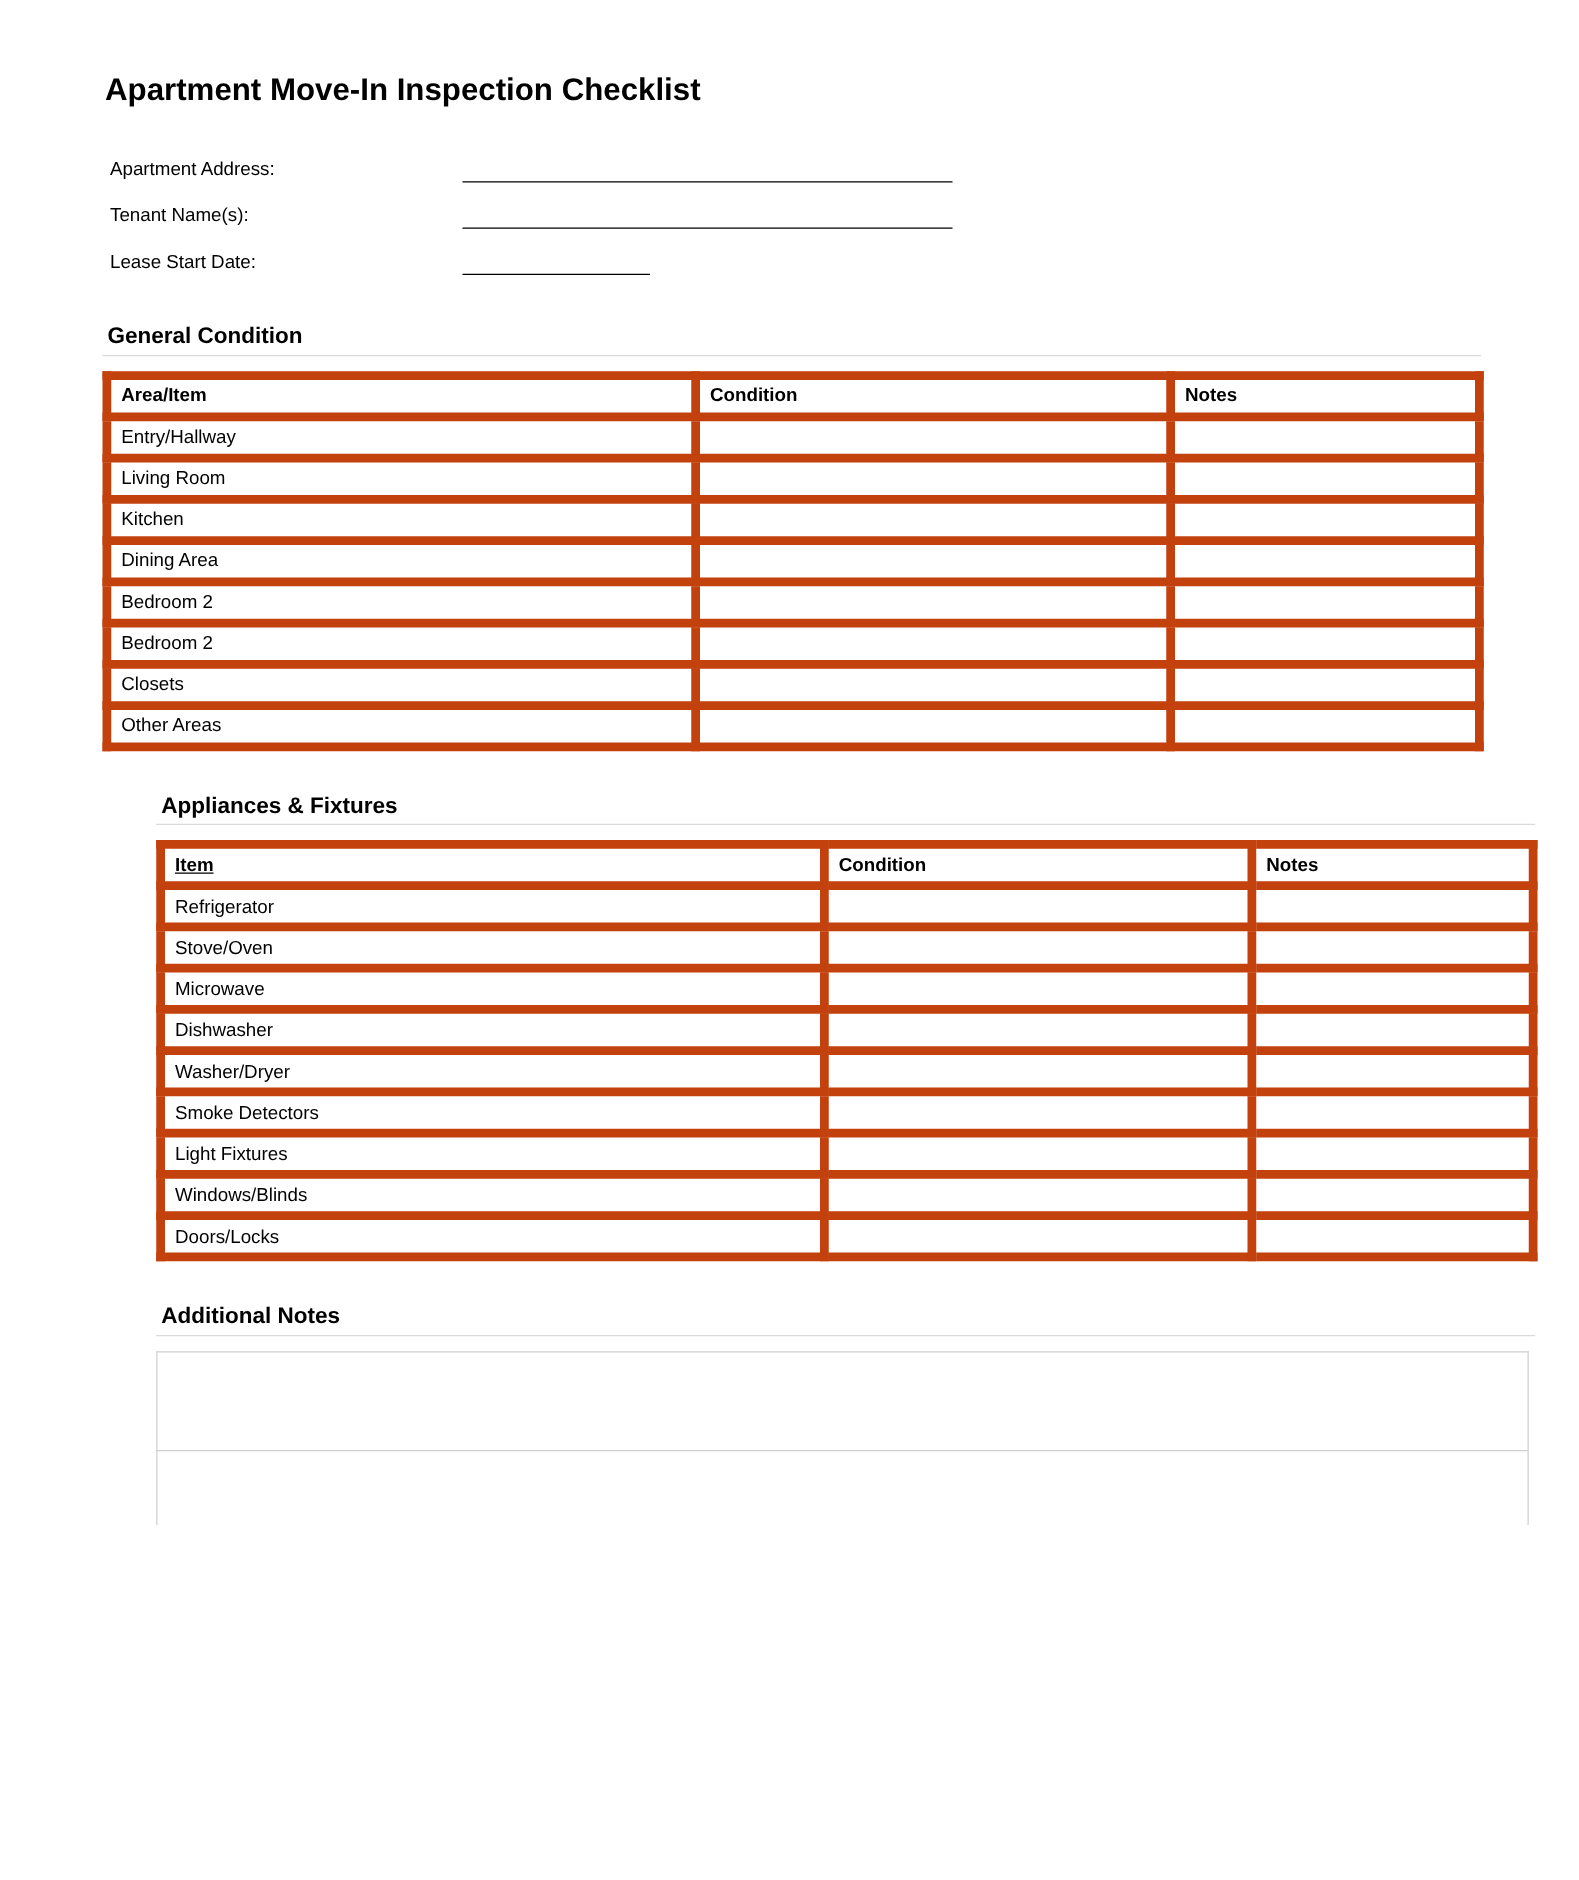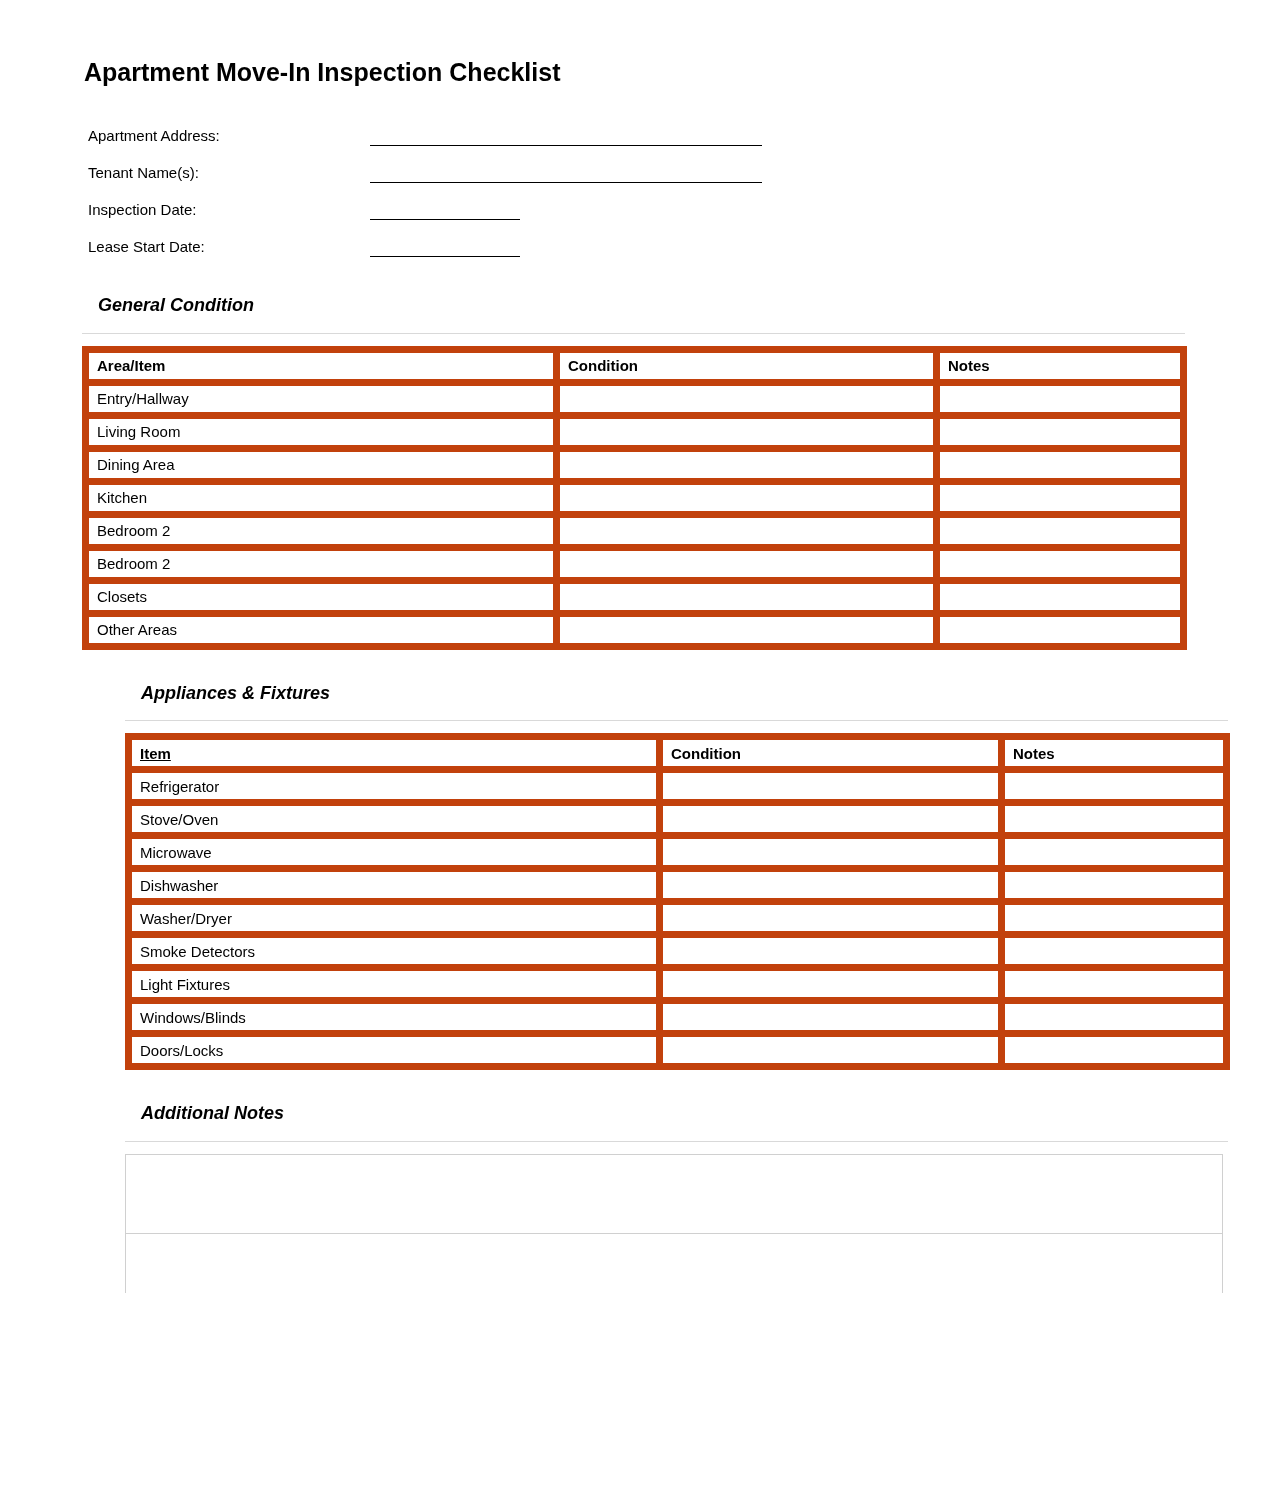--- a/index.html
+++ b/index.html
@@ -45,25 +45,24 @@
     height: 20px;
     border-bottom: 1.5px solid #000000;
   }
   .field-line.line-long  { width: 392px; }
   .field-line.line-short { width: 150px; }
 
   
   .doc-section { margin-top: 30px; }
   .doc-section + .doc-section { margin-top: 33px; padding-left: 43px; }
   h2.section-heading {
-    margin: 16px;
+    margin: 4px;
     font-size: 18px;
     line-height: 1.2;
     font-weight: bold;
-    font-style: italic;
   }
   .section-rule {
     height: 0;
     border-top: 1px solid #d9d9d9;
     width: 1103px;
     margin: 3px 0 12px 0;
   }
 
   
   table.data-table {
@@ -112,24 +111,20 @@
   <div class="header-fields">
       <div class="field-row">
         <span class="field-label">Apartment Address:</span>
         <span class="field-line line-long"></span>
       </div>
       <div class="field-row">
         <span class="field-label">Tenant Name(s):</span>
         <span class="field-line line-long"></span>
       </div>
       <div class="field-row">
-        <span class="field-label">Inspection Date:</span>
-        <span class="field-line line-short"></span>
-      </div>
-      <div class="field-row">
         <span class="field-label">Lease Start Date:</span>
         <span class="field-line line-short"></span>
       </div>
     </div>
 
   <div id="sections">
       <section class="doc-section">
         <h2 class="section-heading">General Condition</h2>
         <div class="section-rule"></div>
         <table class="data-table table-0">
@@ -145,26 +140,26 @@
               <td>Entry/Hallway</td>
               <td></td>
               <td></td>
             </tr>
             <tr>
               <td>Living Room</td>
               <td></td>
               <td></td>
             </tr>
             <tr>
+              <td>Kitchen</td>
+              <td></td>
+              <td></td>
+            </tr>
+            <tr>
               <td>Dining Area</td>
-              <td></td>
-              <td></td>
-            </tr>
-            <tr>
-              <td>Kitchen</td>
               <td></td>
               <td></td>
             </tr>
             <tr>
               <td>Bedroom 2</td>
               <td></td>
               <td></td>
             </tr>
             <tr>
               <td>Bedroom 2</td>

